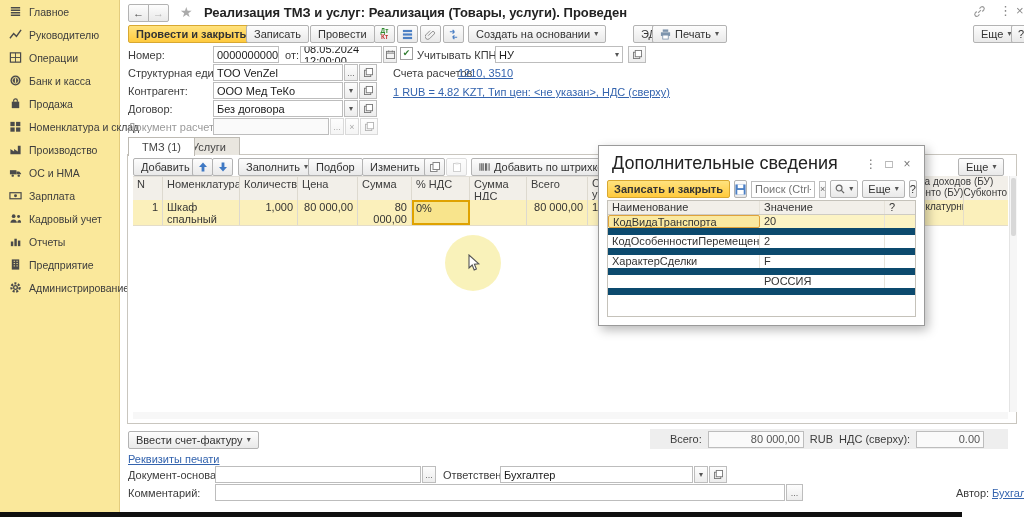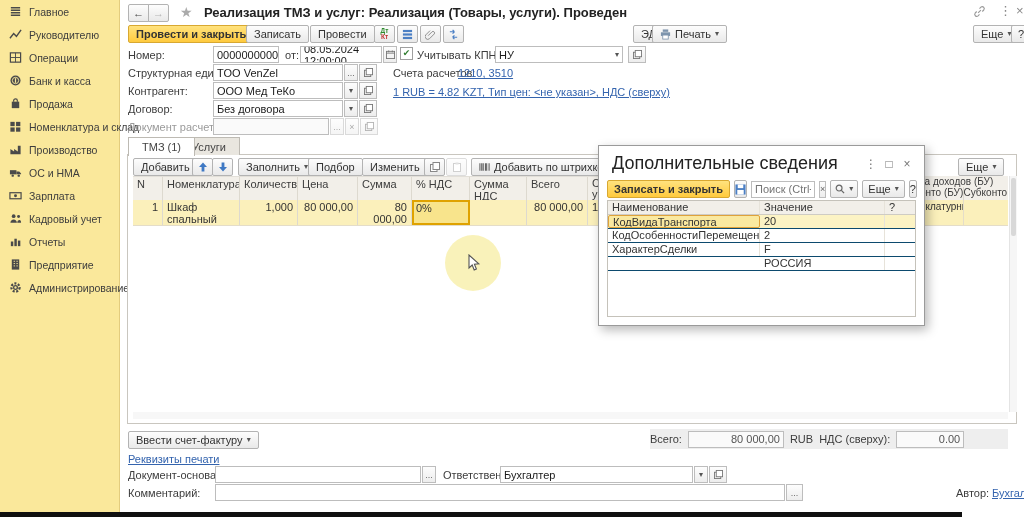--- a/index.html
+++ b/index.html
@@ -33,21 +33,21 @@
   
   .th,.td{box-sizing:border-box;border-right:1px solid #ddd9cf;padding:1px 4px;overflow:hidden;}
   .thead{display:flex;background:#f2efe9;border-bottom:1px solid #cfccc4;border-top:1px solid #e2dfd8;color:#3c3c3c;}
   .trow{display:flex;background:#FBF0BB;border-bottom:1px solid #e4ddc9;}
   .num{text-align:right;}
   
   #dialog{left:598px;top:145px;width:327px;height:181px;background:#fff;border:1px solid #9a9a9a;box-shadow:3px 4px 10px rgba(0,0,0,.28);z-index:10;box-sizing:border-box;}
   .dlg-title{font-size:18px;color:#222;}
   .dlg-ico{color:#777;font-size:12px;cursor:pointer;width:18px;text-align:center;}
   .dtable{position:absolute;left:8px;right:8px;top:54px;bottom:8px;border:1px solid #c5c2ba;box-sizing:border-box;}
-  .drow{display:flex;border-bottom:1px solid #0c4a6e;height:13px;line-height:12px;}
+  .drow{display:flex;border-bottom:7px solid #0c4a6e;height:13px;line-height:12px;}
   .dcell{box-sizing:border-box;border-right:1px solid #e7e3da;padding:0 4px;overflow:hidden;white-space:nowrap;}
   .vtrack{background:#f6f6f6;border-left:1px solid #e4e4e4;}
   .vthumb{background:#d8d8d8;border-radius:2px;}
   .winctl{color:#8a8a8a;font-size:13px;cursor:pointer;}
 </style>
 </head>
 <body>
 
 <div id="screen">
 
@@ -190,20 +190,24 @@
     <svg width="11" height="11" viewBox="0 0 14 14">
         <path d="M4 8.5l5-5a2 2 0 012.8 2.8l-6 6a3.4 3.4 0 01-4.8-4.8l5.4-5.4" fill="none" stroke="#8a8a8a" stroke-width="1.2"></path>
       </svg>
   </button>
   <button class="btn iconb abs" style="left:443px;top:25px;">
     <svg width="11" height="11" viewBox="0 0 12 12">
         <path d="M2 3h5M7 3l-2-2M7 3L5 5" stroke="#4b7fc4" stroke-width="1.3" fill="none"></path>
         <path d="M10 9H5M5 9l2-2M5 9l2 2" stroke="#4b7fc4" stroke-width="1.3" fill="none"></path>
       </svg>
   </button>
+  <button class="btn abs" style="left:468px;top:25px;">
+      <span>Создать на основании</span>
+      <span class="caret">▾</span>
+    </button>
   <button class="btn abs" style="left:596px;top:25px;margin-left:37px;">
       <span>ЭДВС</span>
       <span class="caret">▾</span>
     </button>
   <button class="btn abs" style="left:652px;top:25px;">
     <svg width="11" height="11" viewBox="0 0 12 12">
         <rect x="3" y="0.5" width="6" height="2.6" fill="#7d94ad"></rect>
         <rect x="1" y="3.6" width="10" height="4" fill="#7d94ad"></rect>
         <rect x="3" y="6.6" width="6" height="4.4" fill="#fff" stroke="#7d94ad" stroke-width="0.9"></rect>
       </svg>
@@ -410,21 +414,21 @@
   <div class="abs" style="left:445px;top:235px;width:56px;height:56px;border-radius:50%;background:#F8F0AE;opacity:.85;"></div>
   <svg class="abs" style="left:468px;top:254px;" width="13" height="18" viewBox="0 0 13 18">
       <path d="M1 1l0 13 3.2-3 2 5 2.2-1-2-4.8 4.4-.4z" fill="#fff" stroke="#555" stroke-width="1.1"></path>
     </svg>
 
   <button class="btn abs" style="left:128px;top:431px;">
       <span>Ввести счет-фактуру</span>
       <span class="caret">▾</span>
     </button>
 
-  <div class="abs" style="left:650px;top:429px;width:358px;height:20px;background:#eee;display:flex;align-items:center;justify-content:flex-start;gap:6px;padding-right:4px;box-sizing:border-box;">
+  <div class="abs" style="left:650px;top:429px;width:358px;height:20px;background:#eee;display:flex;align-items:center;justify-content:center;gap:6px;padding-right:4px;box-sizing:border-box;">
     <span class="lbl">Всего:</span>
     <div class="field gray" style="width:96px;justify-content:flex-end;">
         <span>80 000,00</span>
       </div>
     <span class="lbl">RUB</span>
     <span class="lbl">НДС (сверху):</span>
     <div class="field gray" style="width:68px;justify-content:flex-end;">
         <span>0.00</span>
       </div>
   </div>

